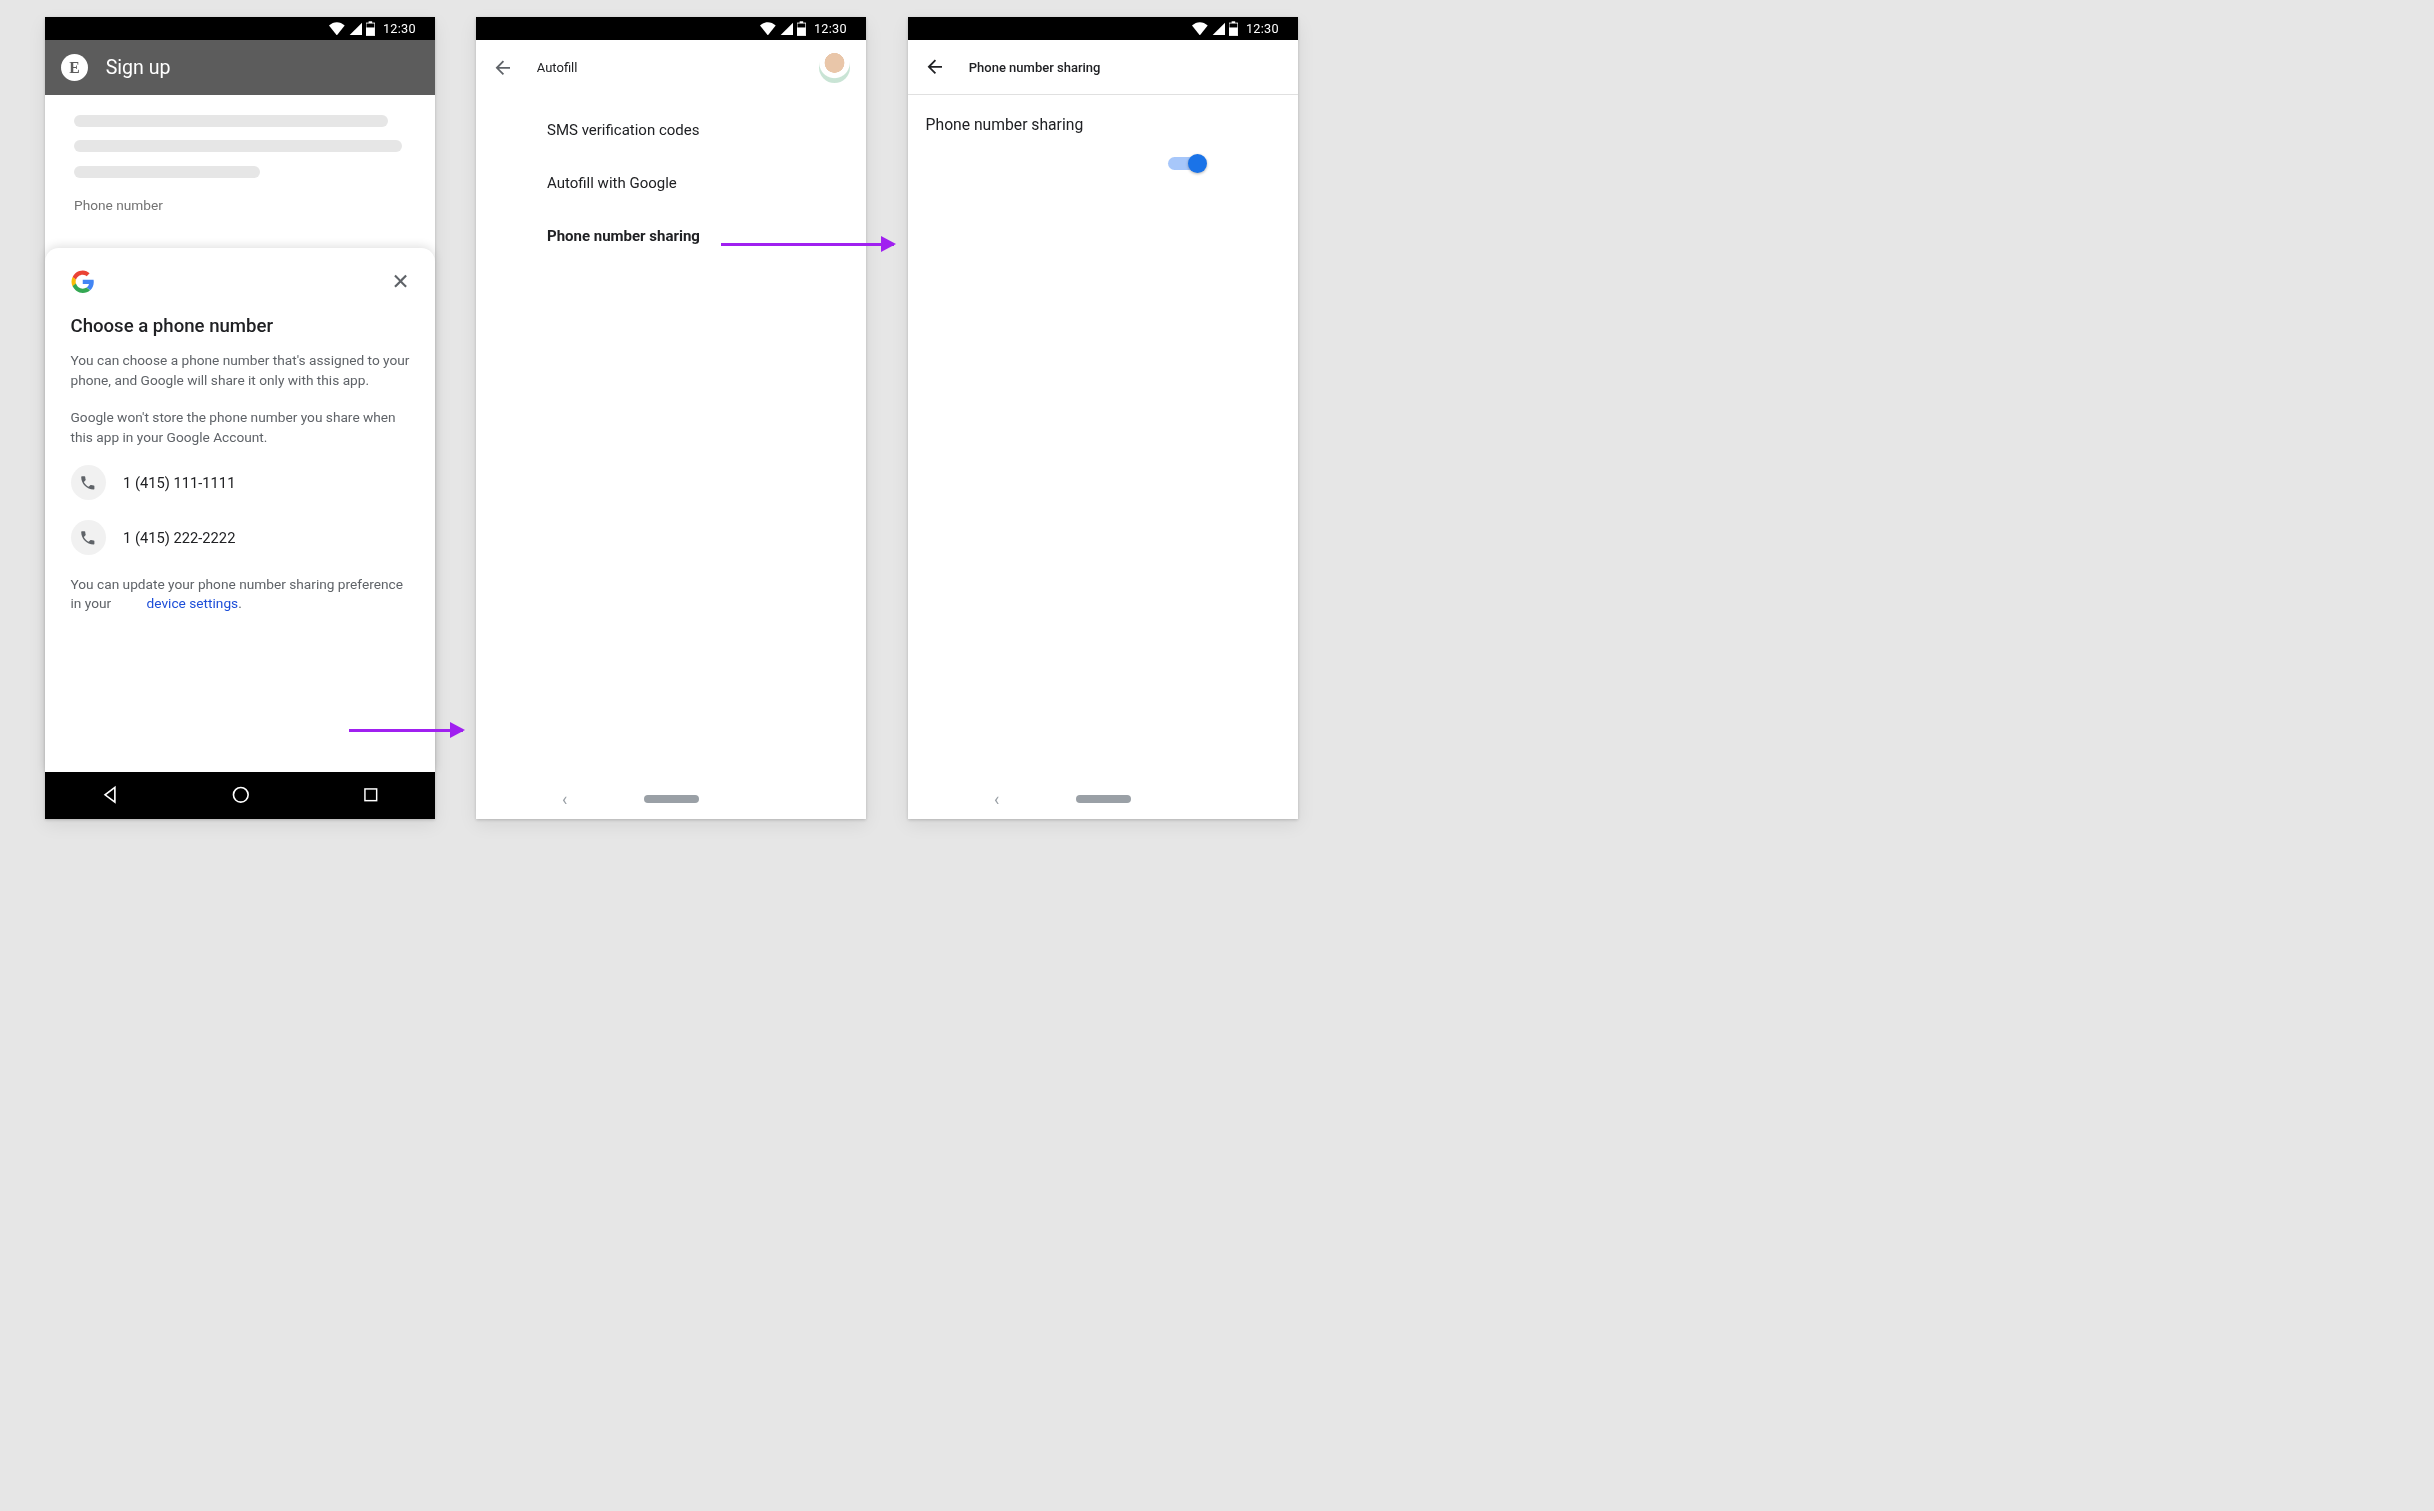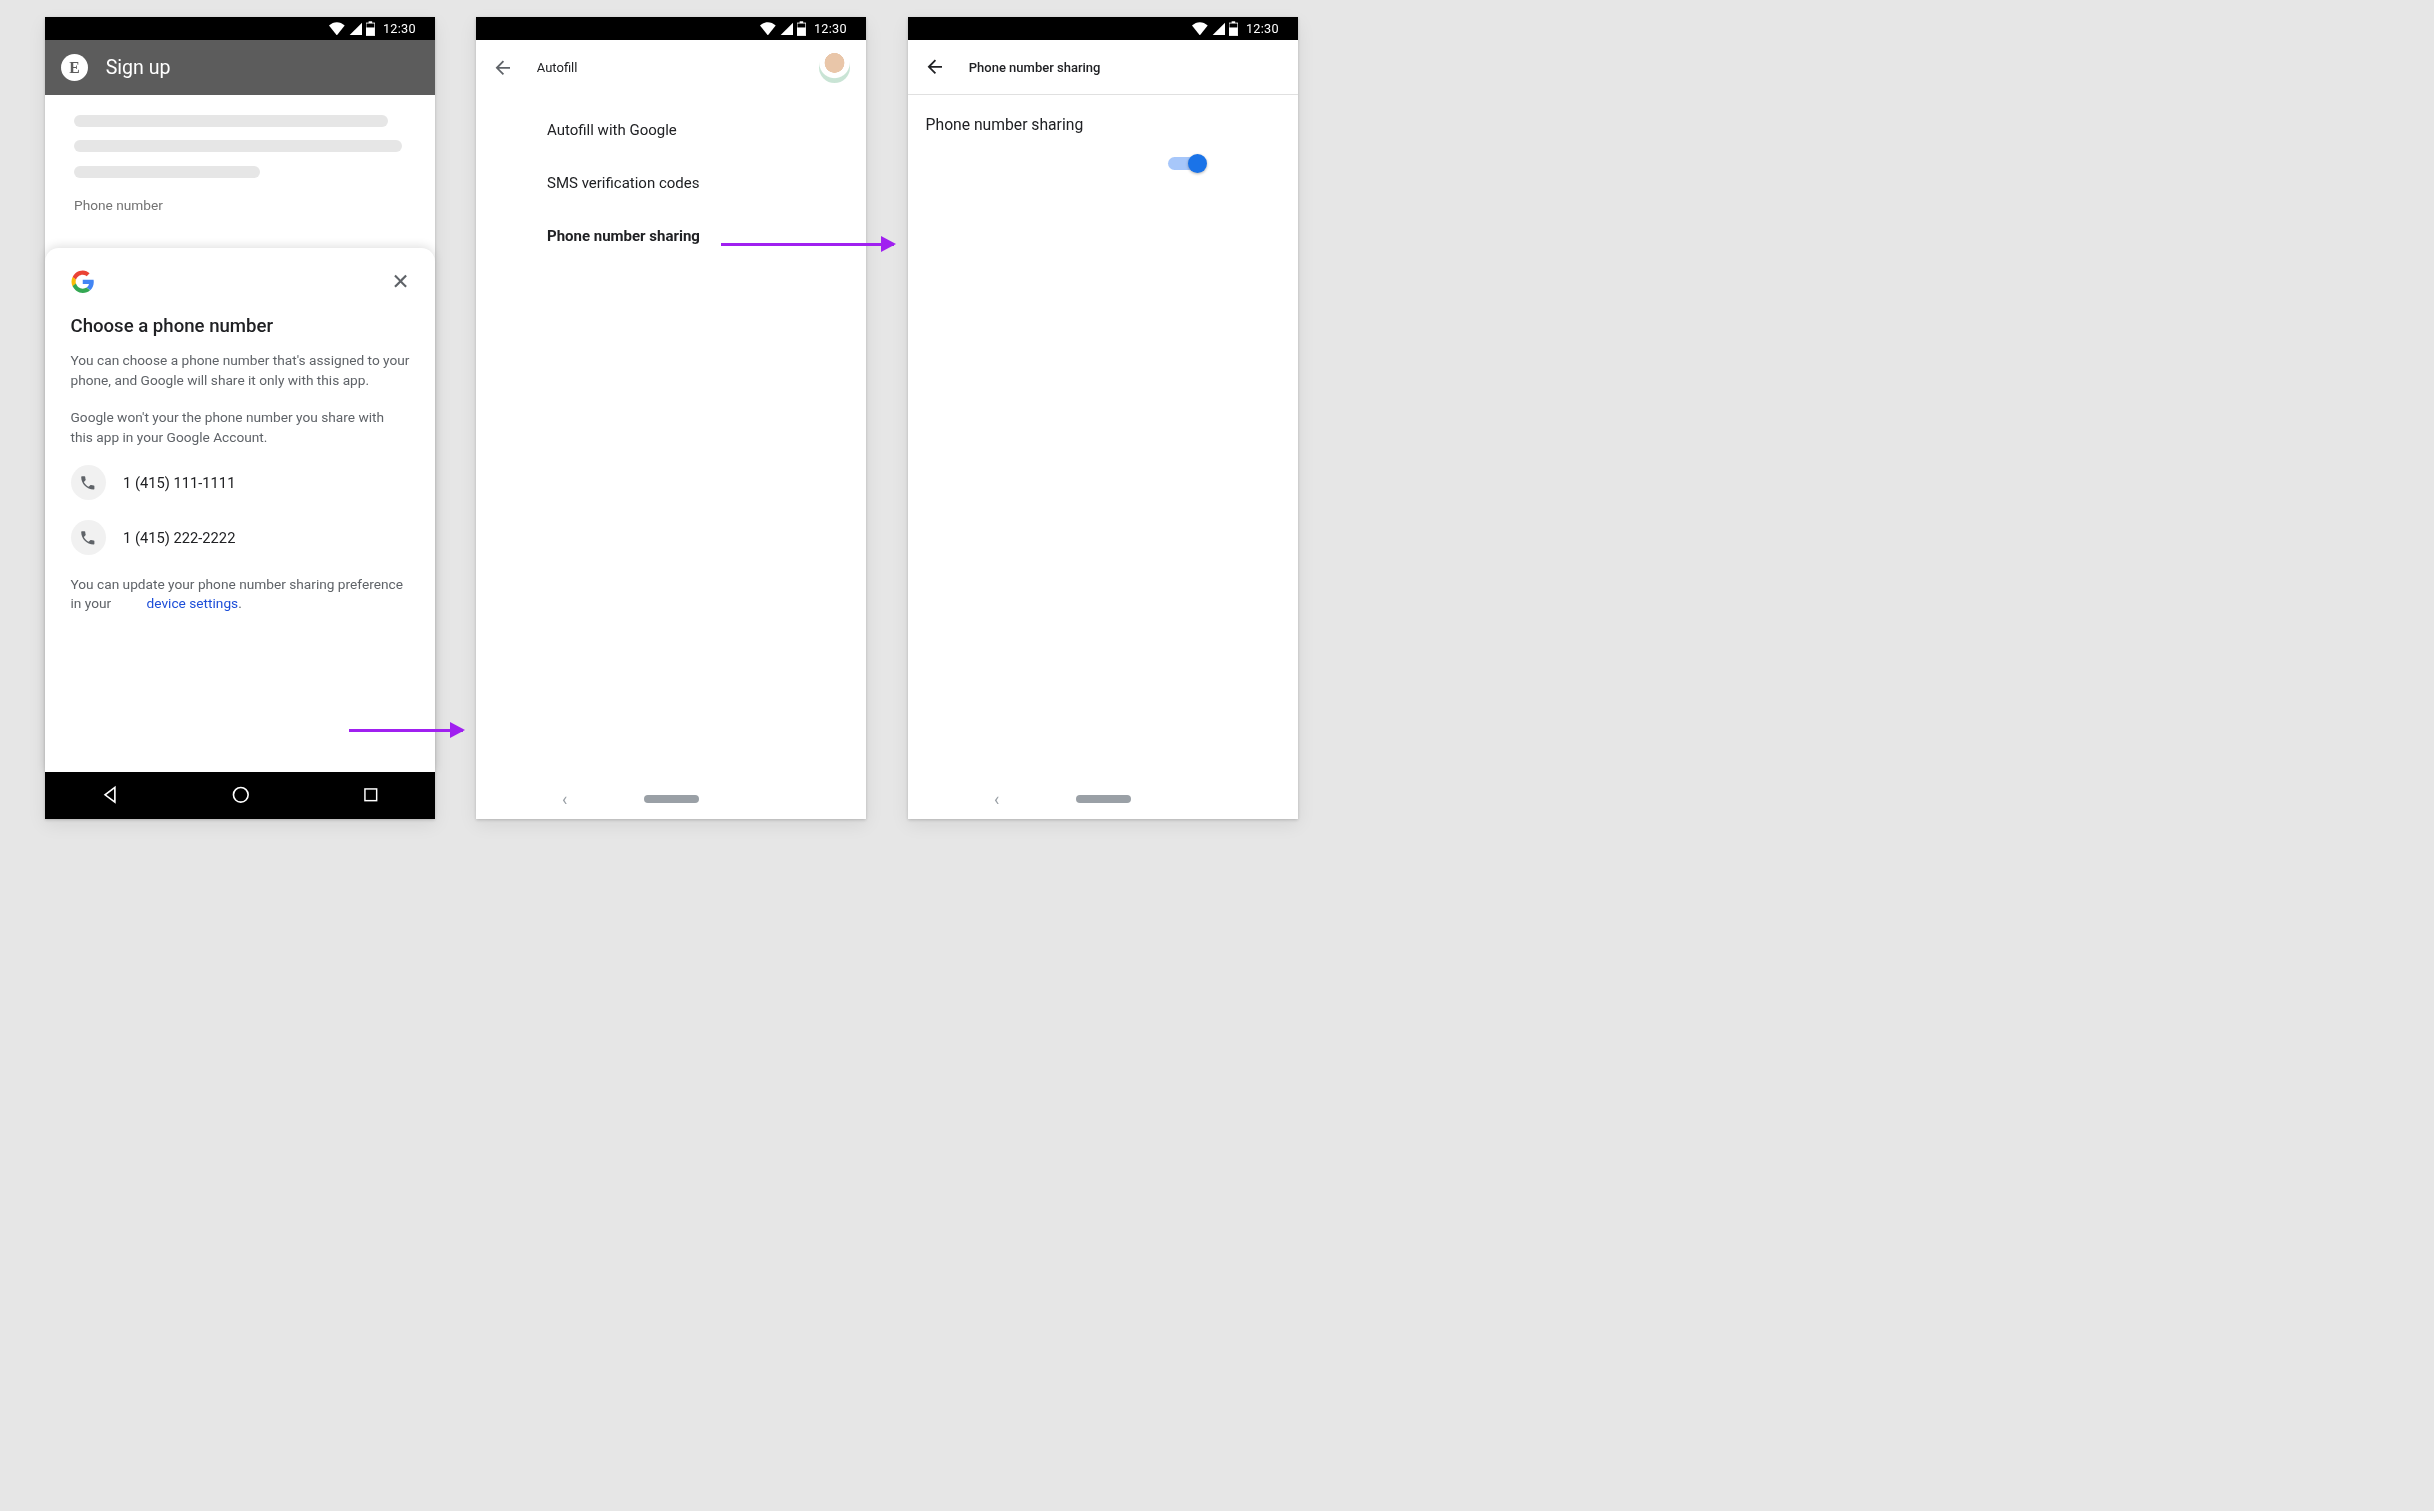--- a/index.html
+++ b/index.html
@@ -275,21 +275,21 @@
       <svg class="google-g" viewBox="0 0 48 48">
         <path fill="#EA4335" d="M24 9.5c3.9 0 6.6 1.7 8.1 3.1l5.9-5.9C34.4 3.3 29.7 1 24 1 14.8 1 6.9 6.6 3.3 14.7l6.9 5.4C12 14 17.5 9.5 24 9.5z"></path>
         <path fill="#4285F4" d="M46.5 24.5c0-1.6-.1-3.2-.4-4.7H24v9h12.7c-.5 2.9-2.2 5.4-4.7 7.1l7.2 5.6C43.6 37.5 46.5 31.5 46.5 24.5z"></path>
         <path fill="#FBBC05" d="M10.2 28.1c-.5-1.3-.7-2.7-.7-4.1s.3-2.8.7-4.1L3.3 14.5C1.8 17.4 1 20.6 1 24s.8 6.6 2.3 9.5l6.9-5.4z"></path>
         <path fill="#34A853" d="M24 47c6.1 0 11.2-2 14.9-5.5l-7.2-5.6c-2 1.4-4.6 2.2-7.7 2.2-6.5 0-12-4.5-13.8-10.6l-6.9 5.4C6.9 41.4 14.8 47 24 47z"></path>
       </svg>
       <span class="close-x">✕</span>
     </div>
     <h2>Choose a phone number</h2>
     <p>You can choose a phone number that's assigned to your phone, and Google will share it only with this app.</p>
-    <p>Google won't your the phone number you share with this app in your Google Account.</p>
+    <p>Google won't store the phone number you share when this app in your Google Account.</p>
 
     <div class="phone-row">
       <div class="phone-icon-circle">
         <svg width="17.6" height="17.6" viewBox="0 0 24 24">
             <path fill="#5f6368" d="M6.6 10.8c1.4 2.8 3.8 5.1 6.6 6.6l2.2-2.2c.3-.3.7-.4 1-.2 1.1.4 2.4.6 3.6.6.6 0 1 .4 1 1V20c0 .6-.4 1-1 1C10.6 21 3 13.4 3 4c0-.6.4-1 1-1h3.5c.6 0 1 .4 1 1 0 1.2.2 2.5.6 3.6.1.4 0 .8-.2 1l-2.3 2.2z"></path>
           </svg>
       </div>
       <span>1 (415) 111-1111</span>
     </div>
     <div class="phone-row">
@@ -338,22 +338,22 @@
   <div class="appbar-light">
     <svg width="21.6" height="21.6" viewBox="0 0 24 24">
         <path fill="#5f6368" d="M20 11H7.8l5.6-5.6L12 4l-8 8 8 8 1.4-1.4L7.8 13H20z"></path>
       </svg>
     <span>Autofill</span>
     <div class="spacer"></div>
     <div class="avatar"></div>
   </div>
 
   <div class="menu">
+    <div class="menu-item">SMS verification codes</div>
     <div class="menu-item">Autofill with Google</div>
-    <div class="menu-item">SMS verification codes</div>
     <div class="menu-item bold">Phone number sharing</div>
   </div>
 
   <div class="flex-fill"></div>
 
   <div class="gesture-row">
     <span class="gesture-back">‹</span>
     <div class="gesture-pill"></div>
   </div>
 </div>

